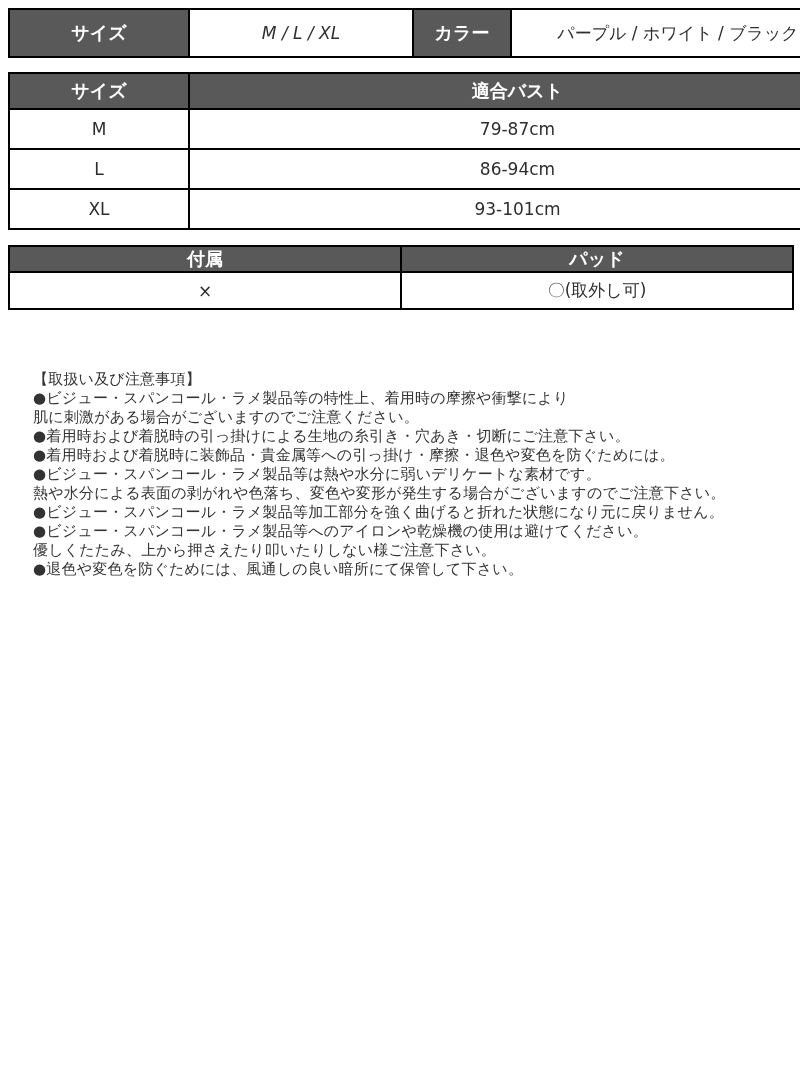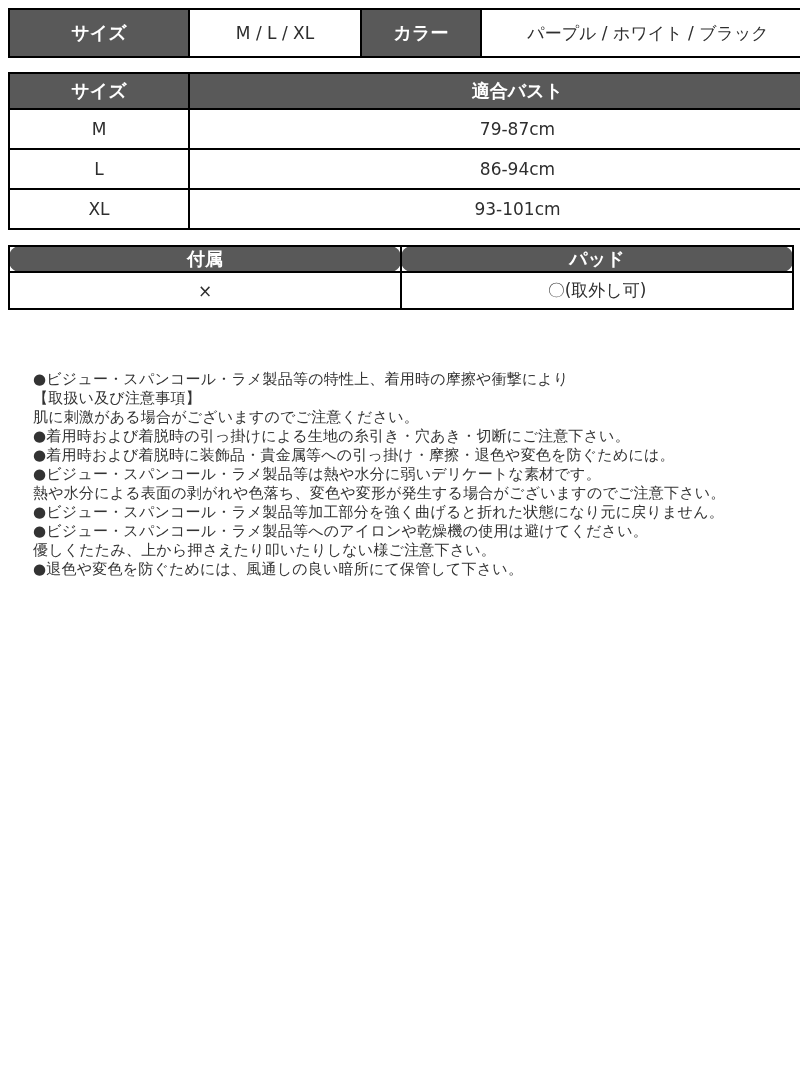--- a/index.html
+++ b/index.html
@@ -33,36 +33,36 @@
   td.hd {
     background: #595959;
     color: #ffffff;
     font-weight: bold;
     font-size: 18px;
   }
 
   
   .spec-table td { height: 48px; }
   .spec-table .c1 { width: 180px; }
-  .spec-table .c2 { width: 172px; }
-  .spec-table .c3 { width: 120px; }
+  .spec-table .c2 { width: 224px; font-style: italic; }
+  .spec-table .c3 { width: 98px; }
   .spec-table .c4 { width: 334px; }
 
   
   .size-table { margin-top: 14px; }
   .size-table .c1 { width: 180px; }
   .size-table .c2 { width: 657px; }
   .size-table td.hd { height: 36px; }
   .size-table td.body-cell { height: 40px; }
 
   
   .acc-table { margin-top: 15px; }
   .acc-table .c1 { width: 392px; }
   .acc-table .c2 { width: 392px; }
-  .acc-table td.hd { height: 18px; border-radius: 11px; }
+  .acc-table td.hd { height: 18px; }
   .acc-table td.body-cell { height: 37px; }
 
   
   .notes {
     margin: 60px 24px 0 33px;
     font-size: 15px;
     line-height: 19px;
     color: #333333;
     letter-spacing: 0.2px;
   }
@@ -112,22 +112,22 @@
       <td class="hd c2">パッド</td>
     </tr>
     <tr>
       <td class="body-cell">×</td>
       <td class="body-cell">〇(取外し可)</td>
     </tr>
   </tbody>
     </table>
 
   <div class="notes">
+    <div>【取扱い及び注意事項】</div>
     <div>●ビジュー・スパンコール・ラメ製品等の特性上、着用時の摩擦や衝撃により</div>
-    <div>【取扱い及び注意事項】</div>
     <div>肌に刺激がある場合がございますのでご注意ください。</div>
     <div>●着用時および着脱時の引っ掛けによる生地の糸引き・穴あき・切断にご注意下さい。</div>
     <div>●着用時および着脱時に装飾品・貴金属等への引っ掛け・摩擦・退色や変色を防ぐためには。</div>
     <div>●ビジュー・スパンコール・ラメ製品等は熱や水分に弱いデリケートな素材です。</div>
     <div>熱や水分による表面の剥がれや色落ち、変色や変形が発生する場合がございますのでご注意下さい。</div>
     <div>●ビジュー・スパンコール・ラメ製品等加工部分を強く曲げると折れた状態になり元に戻りません。</div>
     <div>●ビジュー・スパンコール・ラメ製品等へのアイロンや乾燥機の使用は避けてください。</div>
     <div>優しくたたみ、上から押さえたり叩いたりしない様ご注意下さい。</div>
     <div>●退色や変色を防ぐためには、風通しの良い暗所にて保管して下さい。</div>
   </div>

